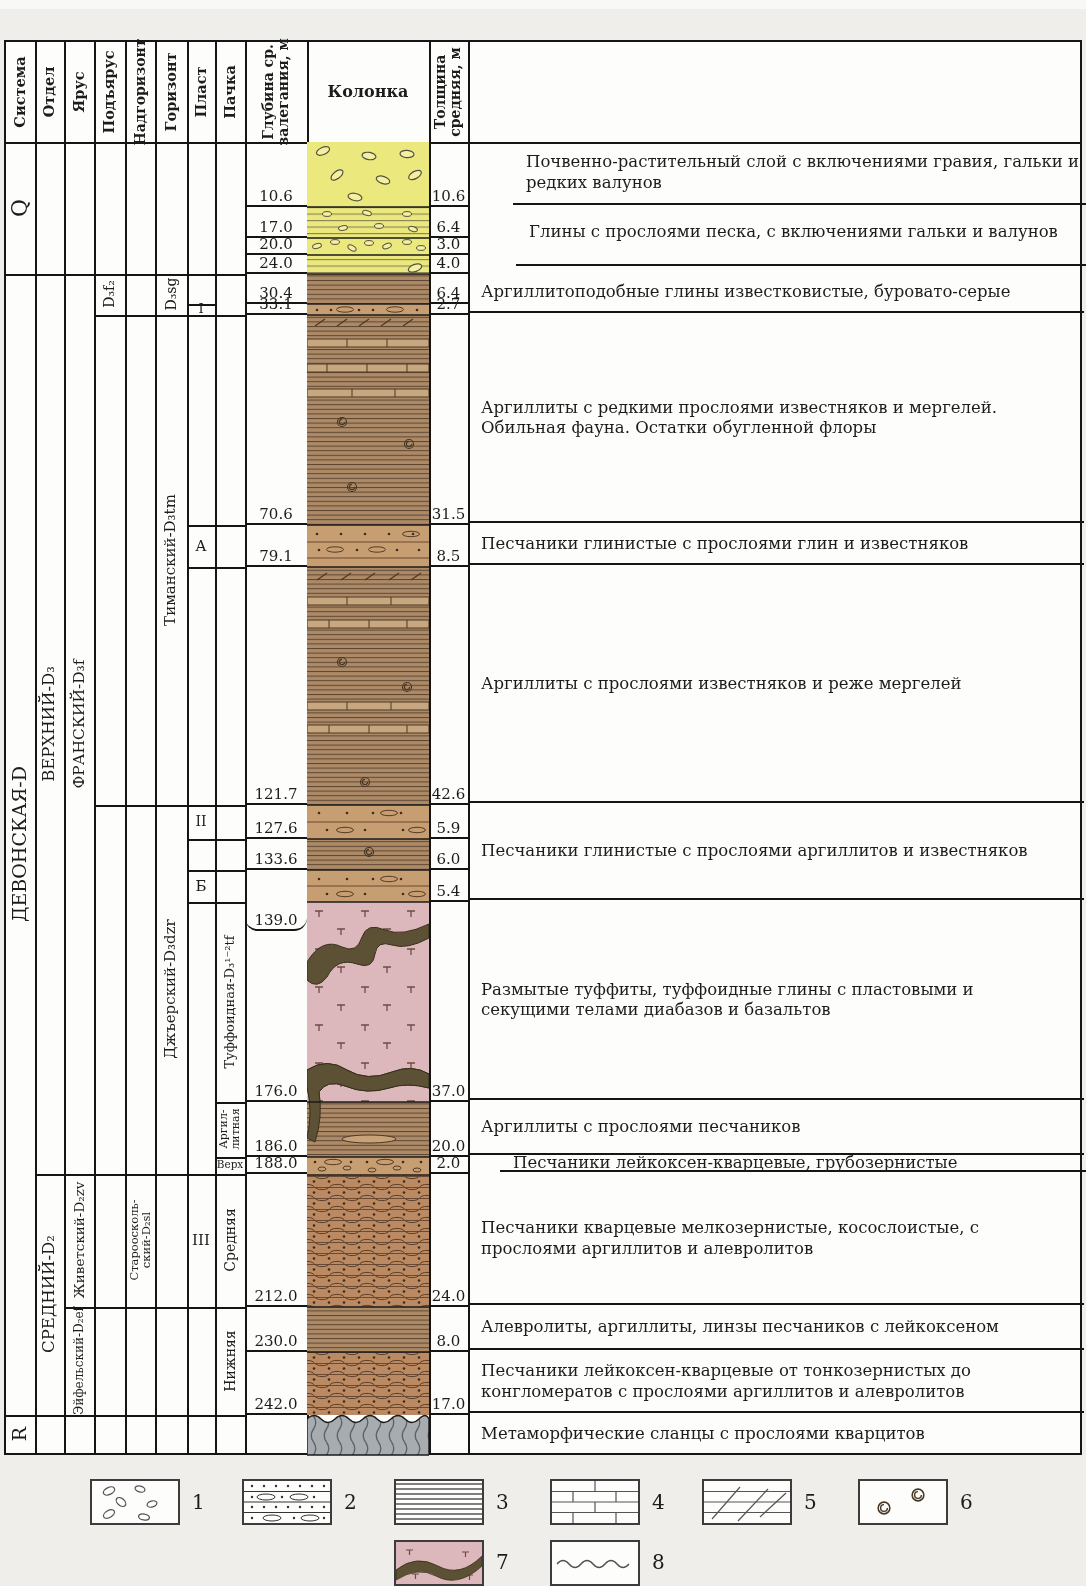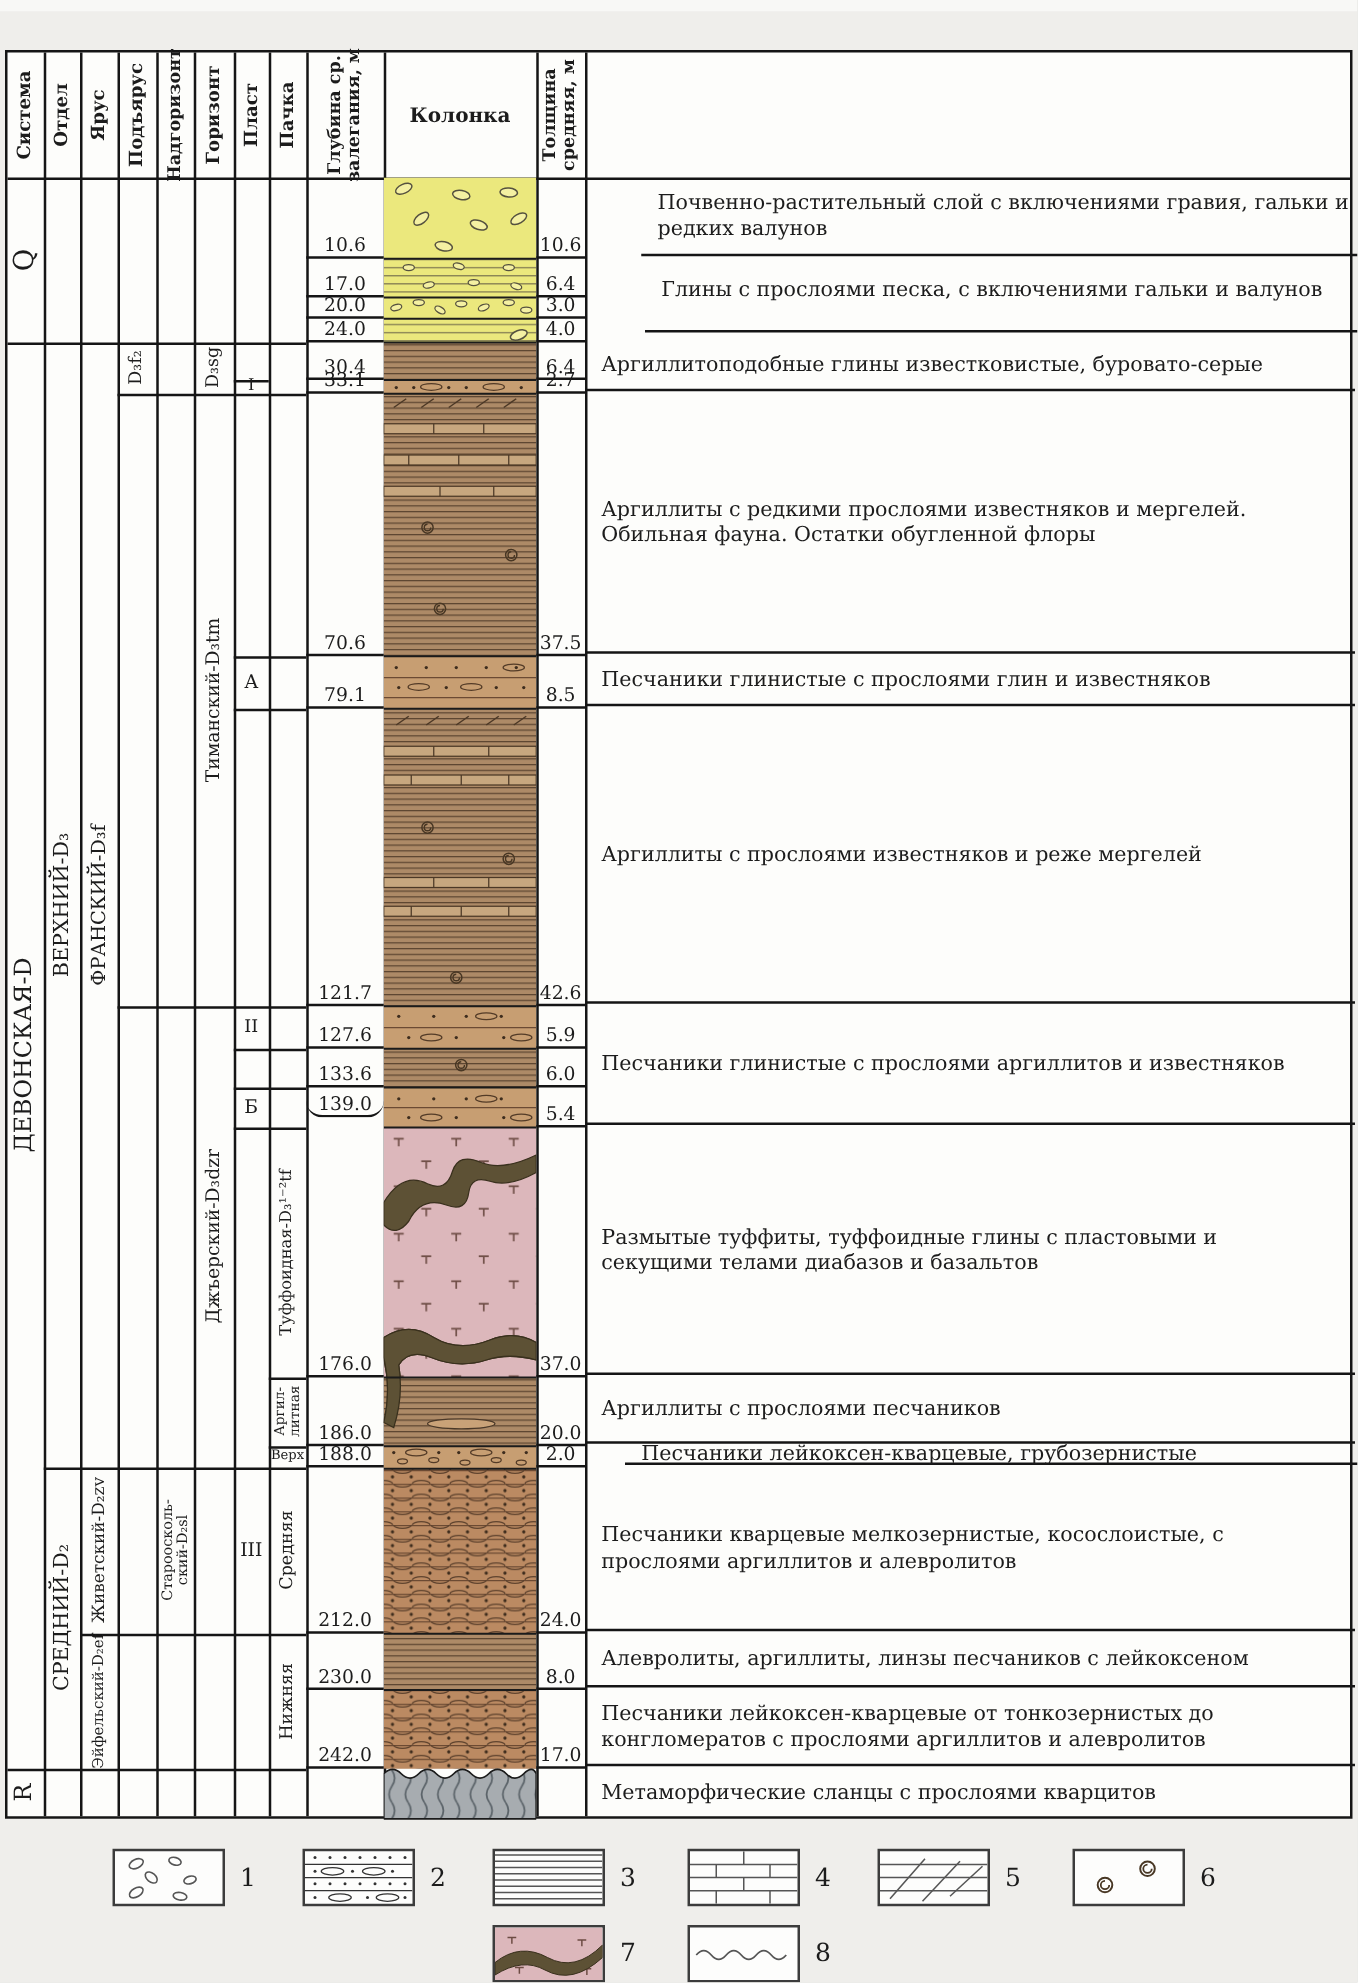--- a/index.html
+++ b/index.html
@@ -128,21 +128,21 @@
         </div>
         <div class="drow" style="top: 525px; height: 236px;">
           <span class="dnum">121.7</span>
         </div>
         <div class="drow" style="top: 763px; height: 32px;">
           <span class="dnum">127.6</span>
         </div>
         <div class="drow" style="top: 797px; height: 29px;">
           <span class="dnum">133.6</span>
         </div>
-        <div class="drow" style="top: 820px; height: 30px; border-radius: 13px;">
+        <div class="drow" style="top: 857px; height: 30px; border-radius: 13px;">
           <span class="dnum">139.0</span>
         </div>
         <div class="drow" style="top: 860px; height: 198px;">
           <span class="dnum">176.0</span>
         </div>
         <div class="drow" style="top: 1060px; height: 53px;">
           <span class="dnum">186.0</span>
         </div>
         <div class="drow" style="top: 1115px; height: 15px;">
           <span class="dnum">188.0</span>
@@ -170,21 +170,21 @@
         <div class="trow" style="top: 213px; height: 17px;">
           <span class="dnum">4.0</span>
         </div>
         <div class="trow" style="top: 232px; height: 28px;">
           <span class="dnum">6.4</span>
         </div>
         <div class="trow" style="top: 262px; height: 9px;">
           <span class="dnum">2.7</span>
         </div>
         <div class="trow" style="top: 273px; height: 208px;">
-          <span class="dnum">37.5</span>
+          <span class="dnum">31.5</span>
         </div>
         <div class="trow" style="top: 483px; height: 40px;">
           <span class="dnum">8.5</span>
         </div>
         <div class="trow" style="top: 525px; height: 236px;">
           <span class="dnum">42.6</span>
         </div>
         <div class="trow" style="top: 763px; height: 32px;">
           <span class="dnum">5.9</span>
         </div>

